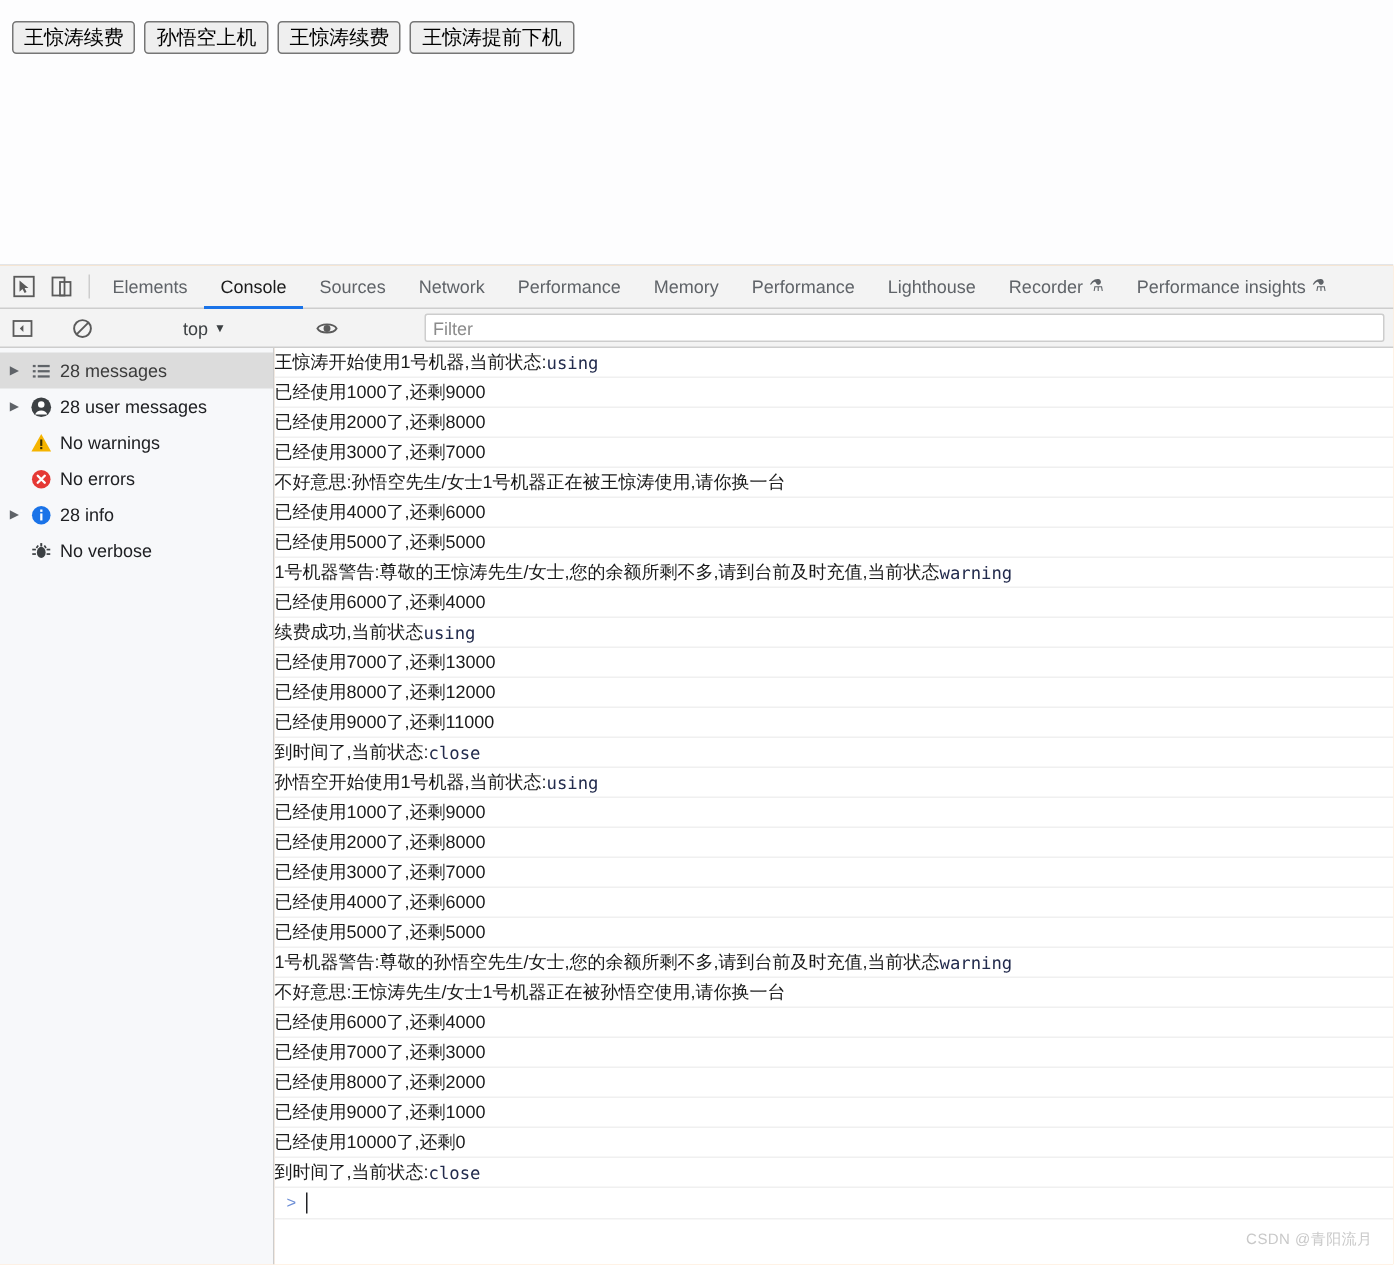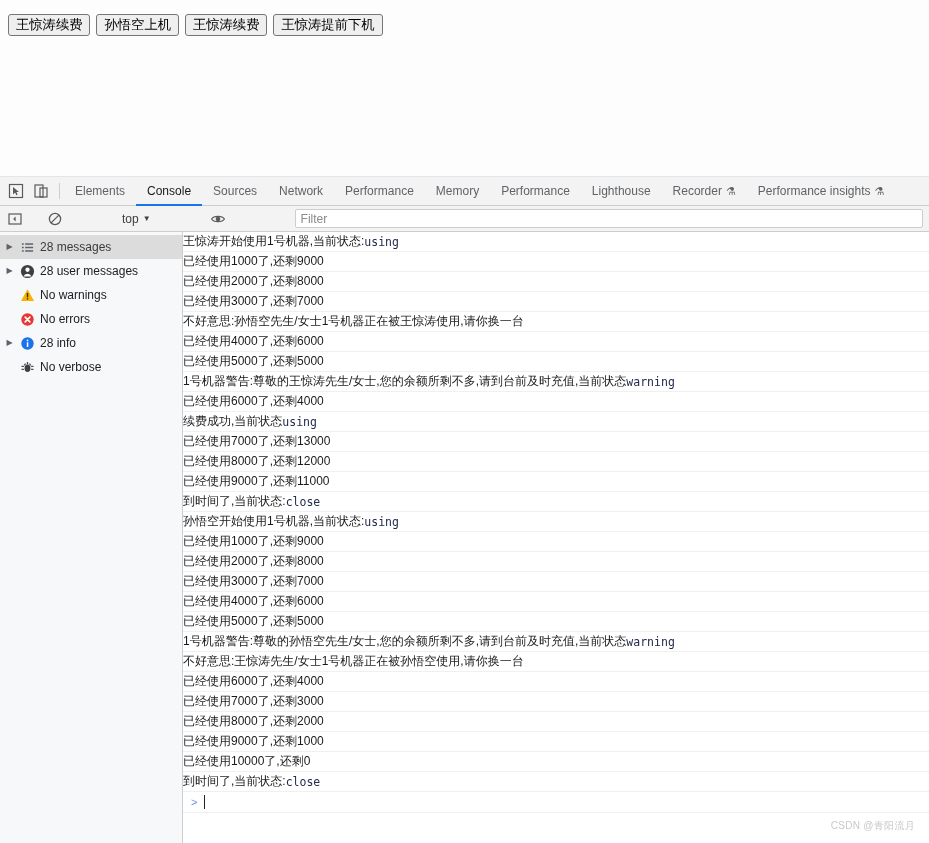--- a/index.html
+++ b/index.html
@@ -82,21 +82,20 @@
   .filter-input {
     flex: 1; height: 19px;
     background: #ffffff;
     border: 1px solid #cdcdcd;
     border-radius: 2px;
     font-family: "Liberation Sans", sans-serif;
     font-size: 12px;
     color: #333;
     padding: 0 5px;
     outline: none;
-    margin-left: 12px;
   }
   .filter-input::placeholder { color: #8b8b8b; }
 
   
   .dt-body { flex: 1; display: flex; min-height: 0; }
 
   
   .sidebar {
     width: 183px; min-width: 183px;
     background: #f7f8fa;

